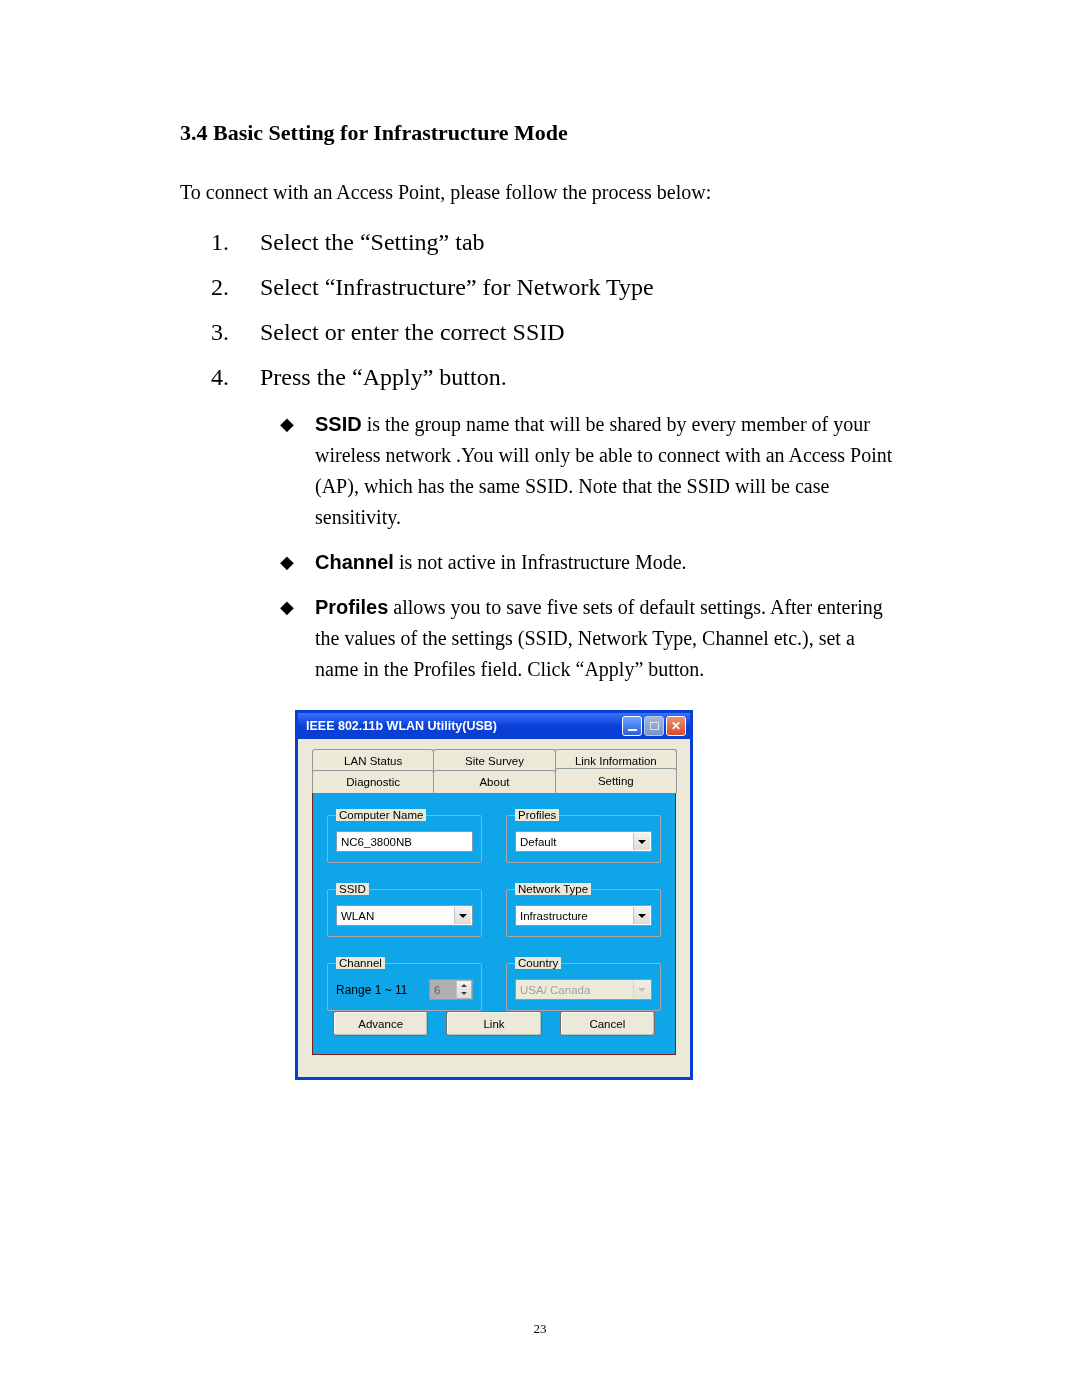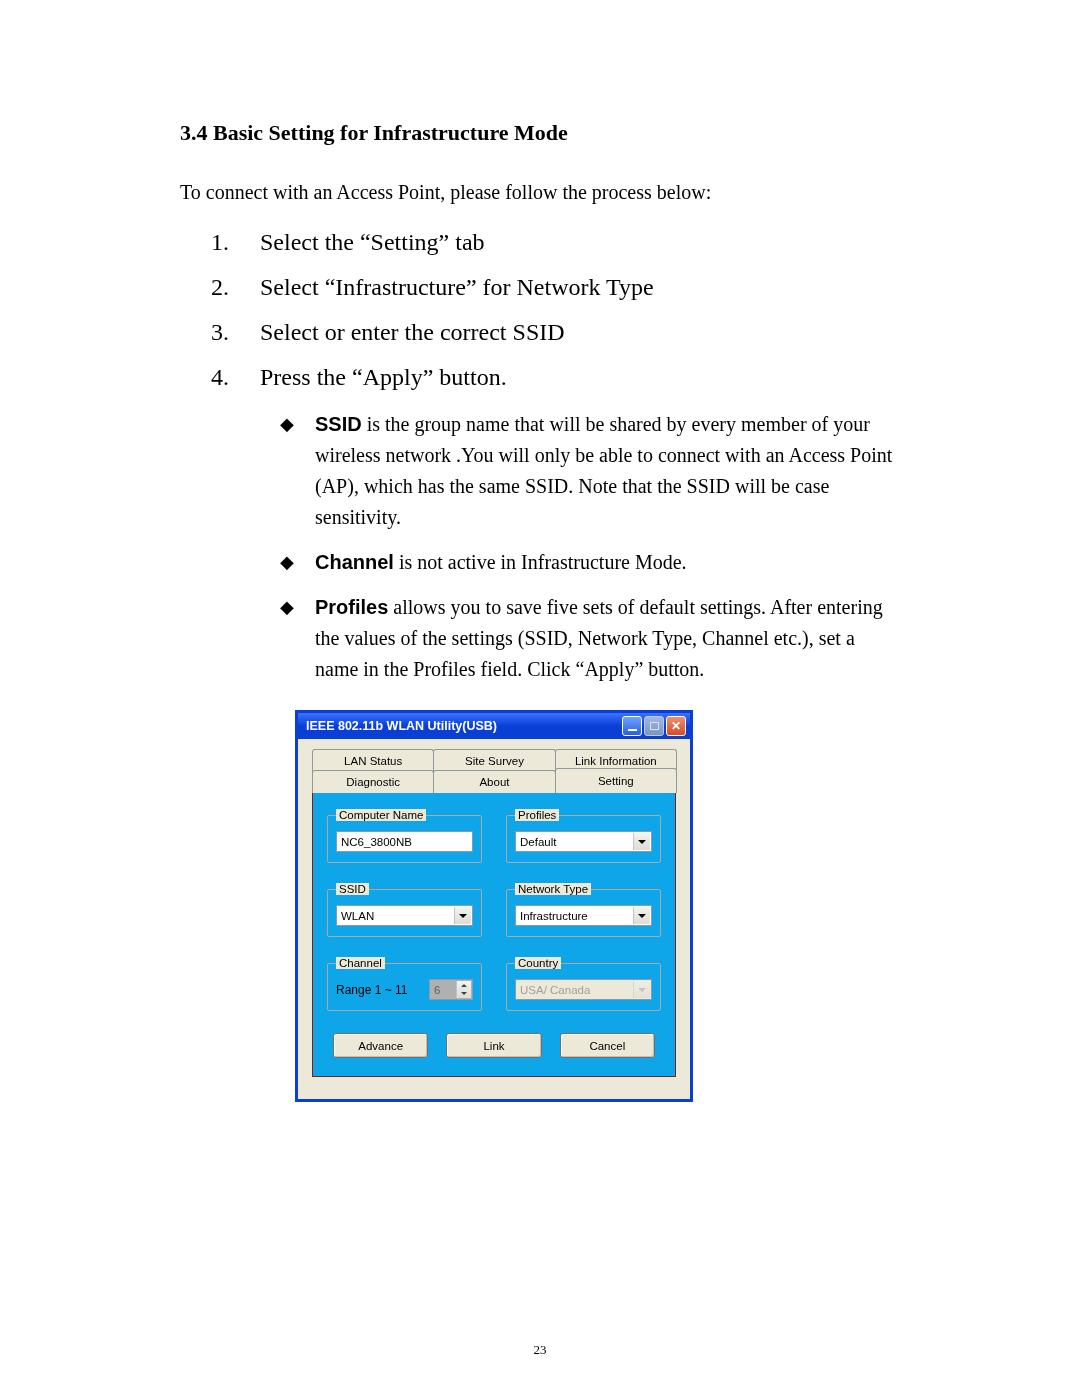--- a/index.html
+++ b/index.html
@@ -52,21 +52,21 @@
     top: 2px;
     font-size: 18px;
   }
   .bullet-label {
     font-family: Arial, Helvetica, sans-serif;
     font-weight: bold;
     font-size: 20px;
   }
   .page-number {
     position: absolute;
-    bottom: 39px;
+    bottom: 60px;
     left: 0;
     width: 100%;
     text-align: center;
     font-size: 13px;
     font-family: "Times New Roman", Times, serif;
   }
 
   
   .screenshot-wrap {
     margin-top: 25px;
@@ -230,21 +230,20 @@
     content:""; border-left:3px solid transparent; border-right:3px solid transparent; border-bottom:3px solid #404040;
   }
   .spin .arrows .down::after {
     content:""; border-left:3px solid transparent; border-right:3px solid transparent; border-top:3px solid #404040;
   }
 
   .btn-row {
     display: flex;
     justify-content: space-around;
     gap: 18px;
-    margin-top: 22px;
     padding: 0 6px;
   }
   .wbtn {
     flex: 1;
     height: 23px;
     background: #ece9d8;
     border: 1px solid #707070;
     border-radius: 3px;
     box-shadow: inset 1px 1px 0 #fff, inset -1px -1px 0 #c0c0b8;
     font-size: 11.5px;

